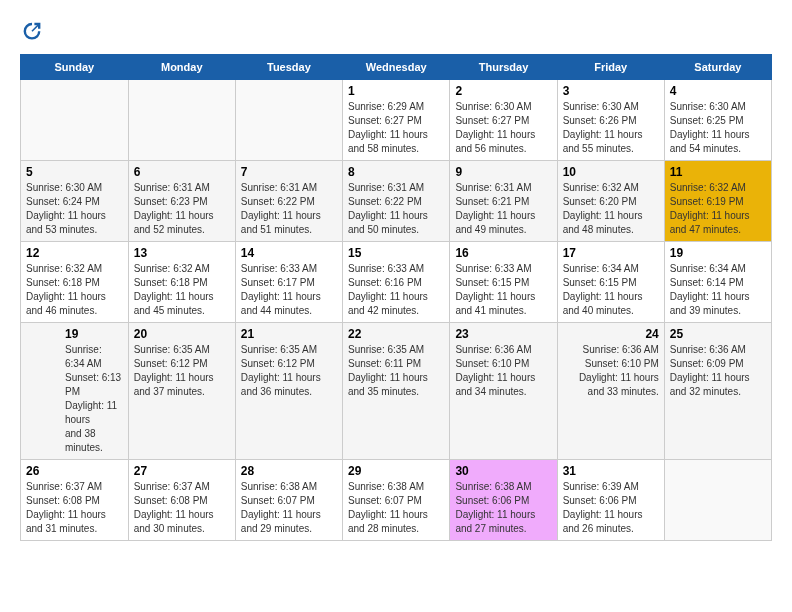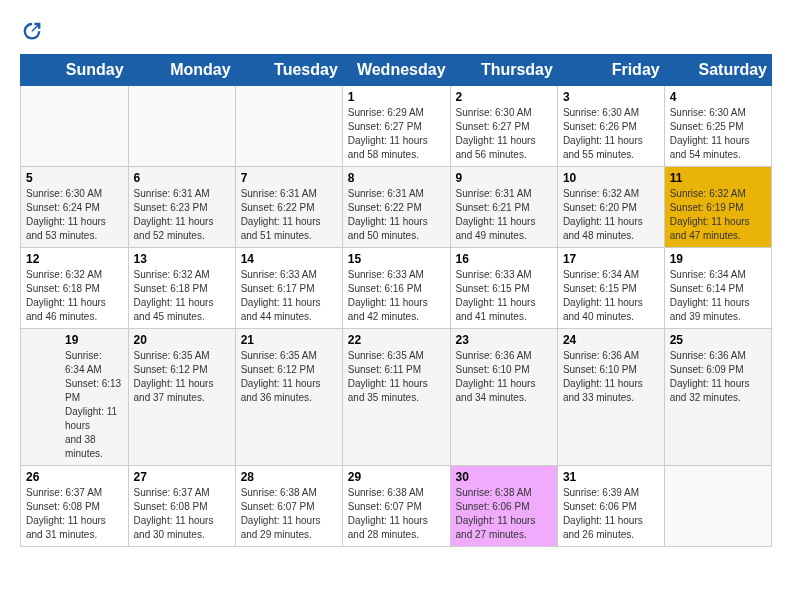--- a/index.html
+++ b/index.html
@@ -46,22 +46,22 @@
     }
     .calendar {
       width: 100%;
       border-collapse: collapse;
       font-size: 11px;
     }
     .calendar th {
       background: #1a5fa8;
       color: #fff;
       padding: 6px 4px;
-      text-align: right;
-      font-size: 16px;
+      text-align: center;
+      font-size: 11px;
       font-weight: bold;
       border: 1px solid #1a5fa8;
     }
     .calendar td {
       border: 1px solid #ccc;
       vertical-align: top;
       padding: 4px 5px;
       width: 108px;
       min-height: 80px;
       background: #fff;
@@ -285,21 +285,21 @@
 Daylight: 11 hours
 and 35 minutes.</div>
         </td>
         <td style="background: rgb(245, 245, 245);">
           <span class="day-number">23</span>
           <div class="day-info" style="white-space: pre-line;">Sunrise: 6:36 AM
 Sunset: 6:10 PM
 Daylight: 11 hours
 and 34 minutes.</div>
         </td>
-        <td style="background: rgb(245, 245, 245);">
+        <td style="background: rgb(245, 245, 245); text-align: right;">
           <span class="day-number">24</span>
           <div class="day-info" style="white-space: pre-line;">Sunrise: 6:36 AM
 Sunset: 6:10 PM
 Daylight: 11 hours
 and 33 minutes.</div>
         </td>
         <td style="background: rgb(245, 245, 245);">
           <span class="day-number">25</span>
           <div class="day-info" style="white-space: pre-line;">Sunrise: 6:36 AM
 Sunset: 6:09 PM

